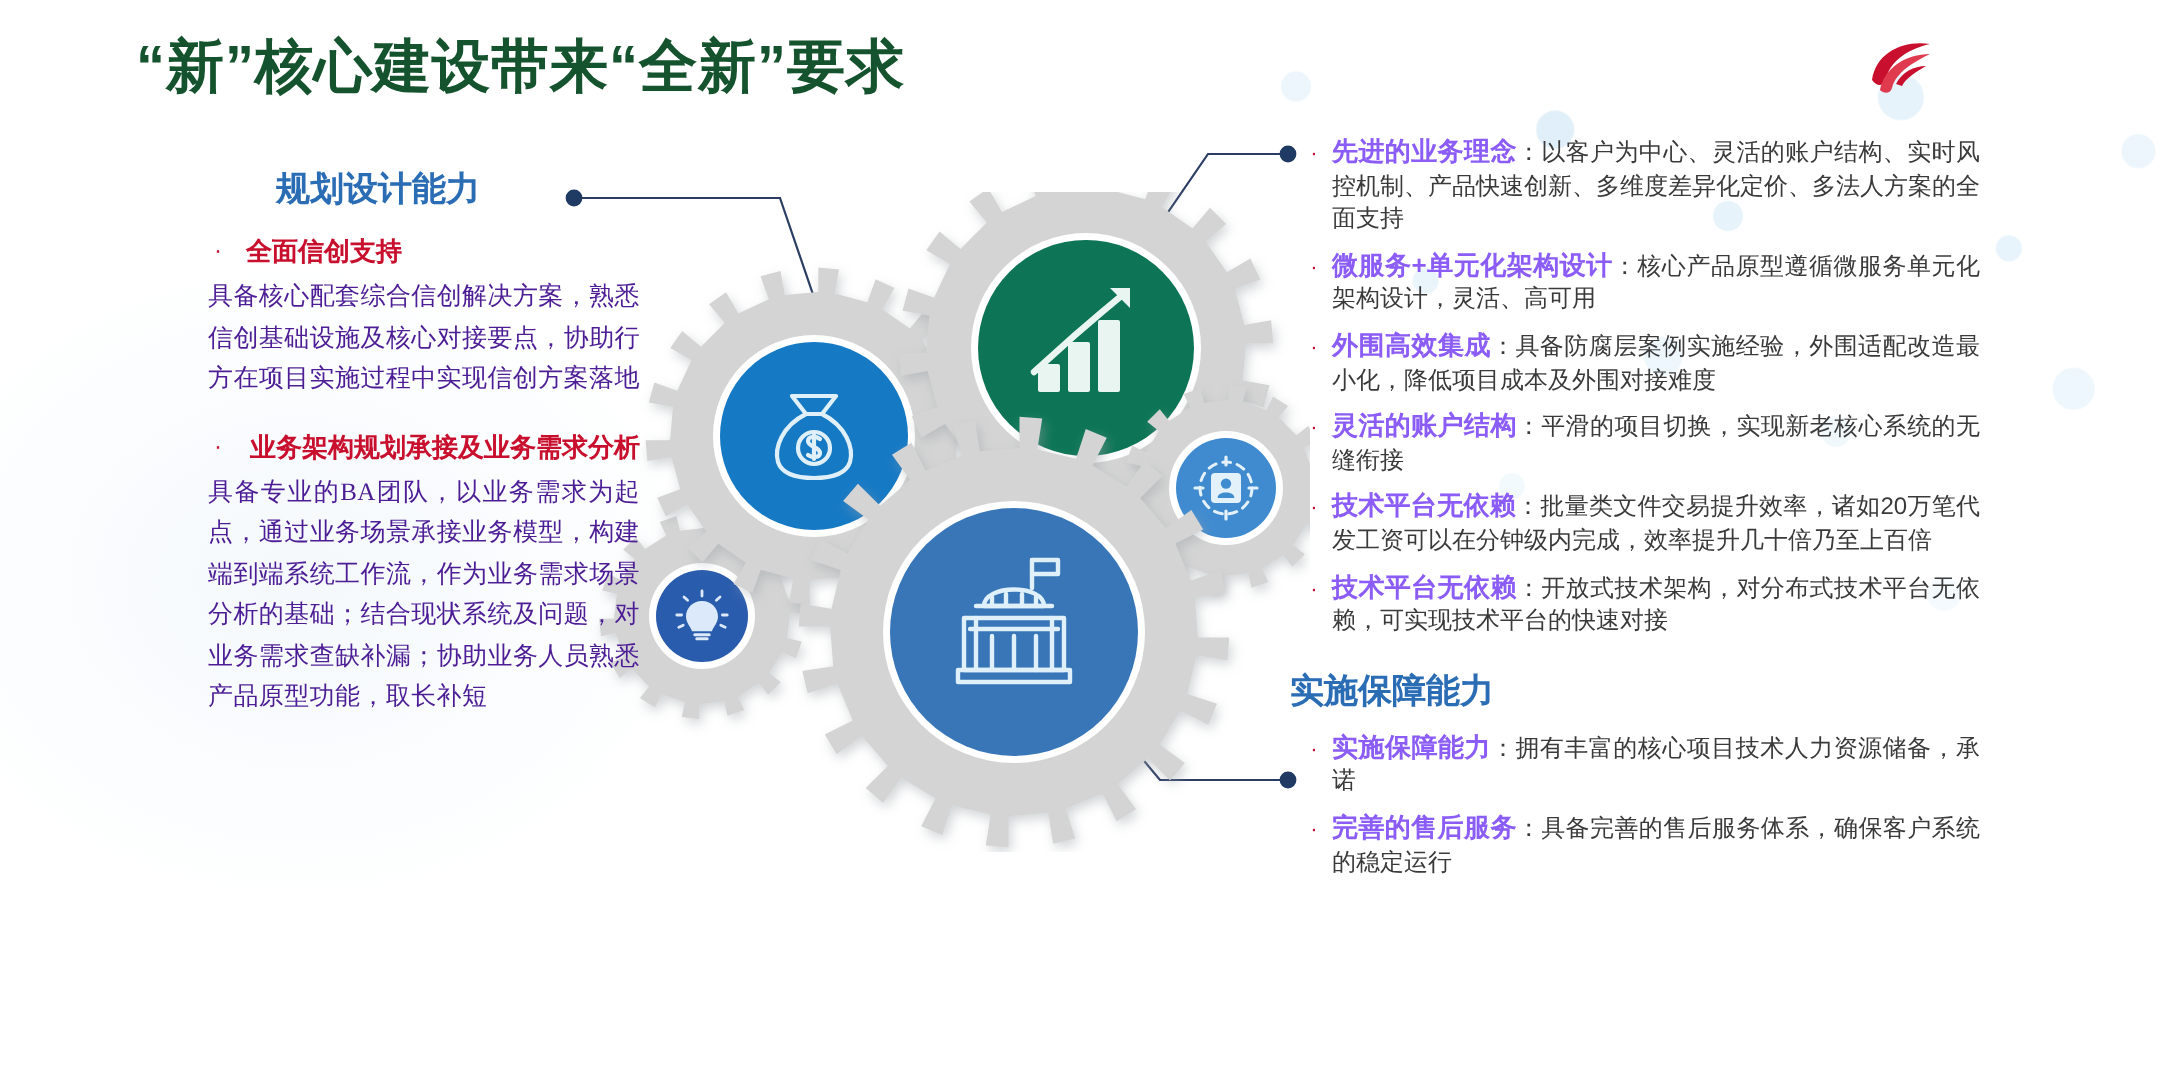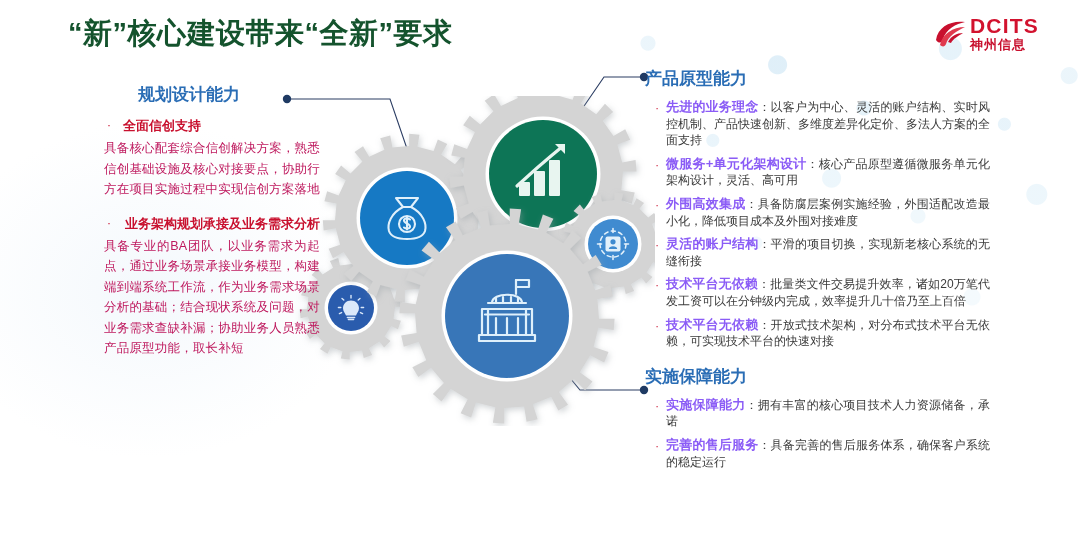--- a/index.html
+++ b/index.html
@@ -67,22 +67,22 @@
     padding-left:3px;
   }
   .bullet-dot.lg{font-size:12px;line-height:19px;}
   .b-key{color:#c8102e;font-weight:bold;}
 
   
   .lb-head{
     font-size:13px;font-weight:bold;color:#c8102e;line-height:19px;text-align:right;
   }
   .lb-para{
-    font-size:12.5px;color:#be185d;line-height:20.5px;letter-spacing:.2px;
-    margin:3px 0 14px 0;text-align:justify;
+    font-size:12.5px;color:#4c1d95;line-height:20.5px;letter-spacing:.2px;
+    margin:3px 0 14px 0;text-align:justify;font-family:Liberation Serif, serif;
   }
   .lb-wrap{margin-left:0px;}
   .r-item{display:flex;margin-bottom:7px;}
   .r-item .bullet-dot{flex:0 0 18px;width:18px;color:#c8102e;font-size:11px;line-height:18px;text-align:center;}
   .r-text{flex:1;font-size:12px;line-height:16.6px;color:#3a3a3a;text-align:justify;}
   .r-text .b-key{color:#8b5cf6;font-weight:bold;font-size:13px;}
   .sec-head.right{margin-bottom:9px;}
   .sec2{margin-top:16px;}
 </style>
 </head>
@@ -94,24 +94,20 @@
   <div class="bg-bokeh"></div>
 
   <div class="title">“新”核心建设带来“全新”要求</div>
 
   <div class="logo">
     <svg class="logo-mark" viewBox="0 0 34 30">
       <path d="M2 22 C 4 8, 18 2, 31 4 C 22 6, 12 11, 9 21 C 8 25, 5 26, 2 22 Z" fill="#c8102e"></path>
       <path d="M6 27 C 8 16, 19 9, 31 9 C 23 13, 14 18, 12 26 C 11 29, 8 29, 6 27 Z" fill="#e03a4e"></path>
       <path d="M14 24 C 17 18, 23 15, 29 15 C 24 18, 19 21, 17 25 Z" fill="#c8102e"></path>
     </svg>
-    <div class="logo-text">
-      <div class="logo-en">DCITS</div>
-      <div class="logo-cn">神州信息</div>
-    </div>
   </div>
 
   <svg class="connectors">
 
     <polyline points="287,99 390,99 428,210" fill="none" stroke="#2b3d63" stroke-width="1.1"></polyline>
     <circle cx="287" cy="99" r="4.2" fill="#1f3a63"></circle>
 
     <polyline points="644,77 604,77 547,160" fill="none" stroke="#2b3d63" stroke-width="1.1"></polyline>
     <circle cx="644" cy="77" r="4.2" fill="#1f3a63"></circle>
 
@@ -238,21 +234,20 @@
         <div class="bullet-dot lg">·</div>
         <div class="lb-head" style="flex:1">业务架构规划承接及业务需求分析</div>
       </div>
       <div class="lb-para">具备专业的BA团队，以业务需求为起点，通过业务场景承接业务模型，构建端到端系统工作流，作为业务需求场景分析的基础；结合现状系统及问题，对业务需求查缺补漏；协助业务人员熟悉产品原型功能，取长补短</div>
     </div>
   </div>
 
   <div class="col-right">
 
     <div>
-      <div class="sec-head right">产品原型能力</div>
 
       <div class="r-item">
         <div class="bullet-dot">·</div>
         <div class="r-text"><span class="b-key">先进的业务理念</span><span>：以客户为中心、灵活的账户结构、实时风控机制、产品快速创新、多维度差异化定价、多法人方案的全面支持</span></div>
       </div>
 
       <div class="r-item">
         <div class="bullet-dot">·</div>
         <div class="r-text"><span class="b-key">微服务+单元化架构设计</span><span>：核心产品原型遵循微服务单元化架构设计，灵活、高可用</span></div>
       </div>

